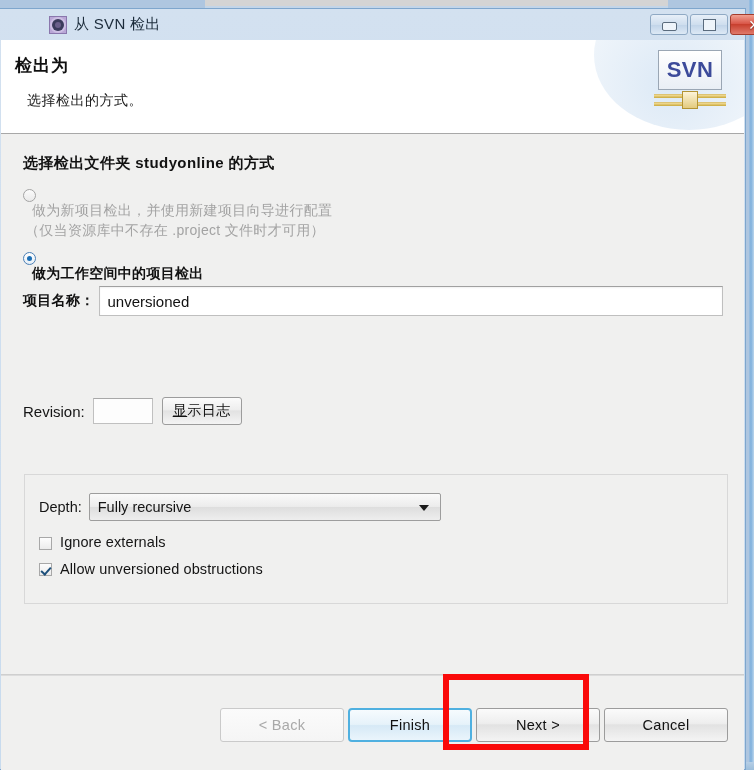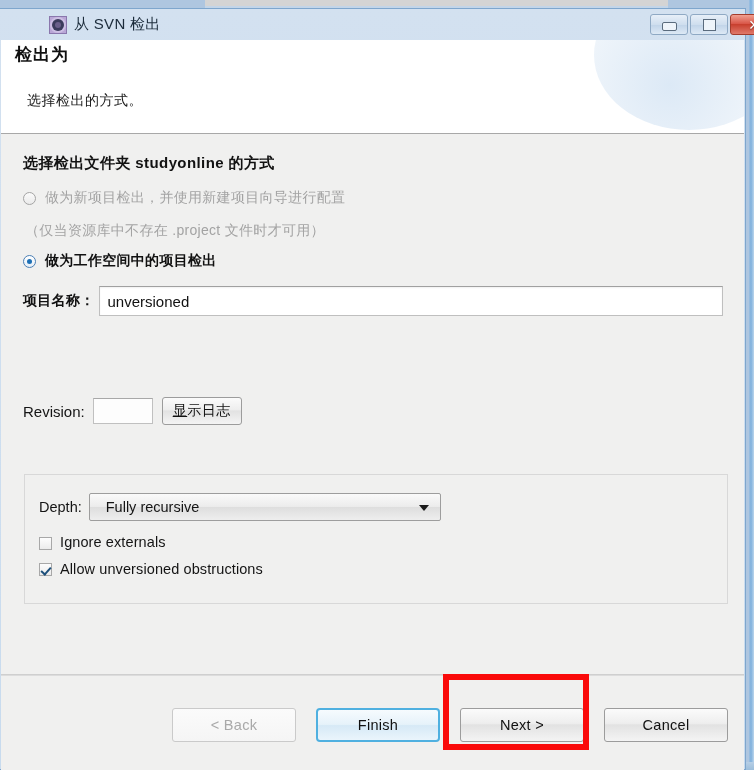--- a/index.html
+++ b/index.html
@@ -148,21 +148,21 @@
     width: 743px;
     height: 94px;
     background: #ffffff;
     border-bottom: 1px solid #a8a8a8;
     box-sizing: border-box;
     overflow: hidden;
   }
   .header-title {
     position: absolute;
     left: 14px;
-    top: 3px;
+    top: 14px;
     font-size: 17px;
     font-weight: bold;
     color: #101010;
     letter-spacing: 1px;
   }
   .header-sub {
     position: absolute;
     left: 26px;
     top: 52px;
     font-size: 14px;
@@ -244,21 +244,21 @@
     font-size: 15px;
     font-weight: bold;
     color: #121212;
     letter-spacing: 0.4px;
   }
 
   
   .radio-row {
     position: absolute;
     display: flex;
-    align-items: center;
+    flex-direction: column;
   }
   .radio-row.r1 { left: 22px; top: 55px; }
   .radio-row.r2 { left: 22px; top: 118px; }
   .radio-note  { position: absolute; left: 24px; top: 88px; font-size: 14px; color: #a3a3a3; letter-spacing: .3px;}
 
   .radio {
     width: 13px; height: 13px;
     border-radius: 50%;
     box-sizing: border-box;
     border: 1px solid #a4a4a4;
@@ -417,21 +417,21 @@
     margin-left: 7px;
     width: 352px;
     height: 28px;
     border: 1px solid #9d9d9d;
     border-radius: 2px;
     background: linear-gradient(180deg, #fafafa 0%, #ececec 48%, #dedede 52%, #eeeeee 100%);
     box-sizing: border-box;
     display: flex;
     align-items: center;
     position: relative;
-    padding-left: 16px;
+    padding-left: 8px;
     font-size: 14.5px;
     color: #141414;
   }
   .combo .arrow {
     position: absolute;
     right: 11px;
     top: 11px;
     width: 0; height: 0;
     border-left: 5px solid transparent;
     border-right: 5px solid transparent;
@@ -460,21 +460,21 @@
   }
   .btn-row {
     position: absolute;
     left: 0;
     top: 33px;
     width: 743px;
     display: flex;
     justify-content: flex-end;
     padding-right: 16px;
     box-sizing: border-box;
-    gap: 20px;
+    gap: 4px;
   }
   .btn-wizard {
     width: 124px;
     height: 34px;
     font-size: 14.5px;
     letter-spacing: .3px;
   }
   .btn-wizard.disabled {
     color: #a9a9a9;
     background: linear-gradient(180deg, #fbfbfb 0%, #f5f5f5 100%);
@@ -555,20 +555,28 @@
           <div class="glyph-close">✕</div>
         </div>
       </div>
     </div>
 
     <div class="header">
       <div class="header-glow"></div>
       <div class="header-title">检出为</div>
       <div class="header-sub">选择检出的方式。</div>
 
+      <div class="svn-logo">
+        <div class="svn-box">
+            <span>SVN</span>
+          </div>
+        <div class="svn-bar b1"></div>
+        <div class="svn-bar b2"></div>
+        <div class="svn-knob"></div>
+      </div>
     </div>
 
     <div class="body">
 
       <div class="section-title">选择检出文件夹 studyonline 的方式</div>
 
       <div class="radio-row r1">
         <div class="radio"></div>
         <div class="radio-label disabled">做为新项目检出，并使用新建项目向导进行配置</div>
       </div>

